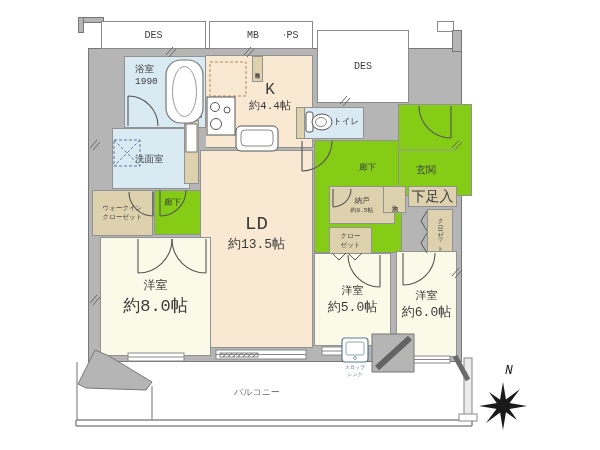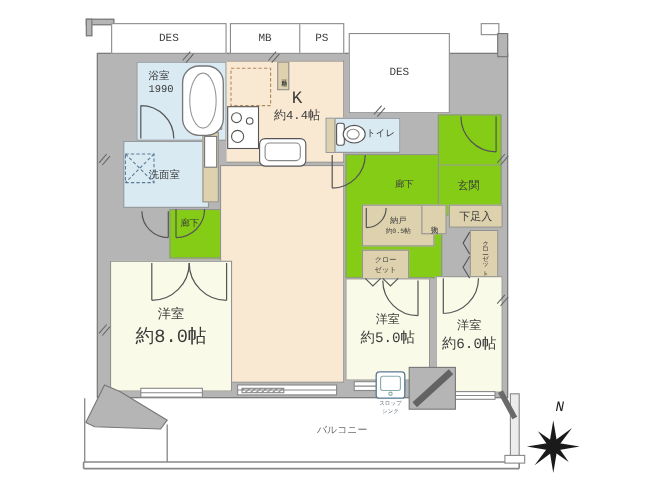--- a/index.html
+++ b/index.html
@@ -29,21 +29,21 @@
 
   <div class="slab"></div>
   <div class="wallpiece" style="left:78px;top:17px;width:26px;height:6px"></div>
   <div class="wallpiece" style="left:78px;top:17px;width:6px;height:16px"></div>
   <div class="box" style="left:437px;top:21px;width:17px;height:11px"></div>
   <div class="wallpiece" style="left:452px;top:30px;width:10px;height:22px"></div>
 
   <div class="box serif" style="left:101px;top:21px;width:105px;height:28px;font-size:10px">
     <span>DES</span>
   </div>
-  <div class="box" style="left:209px;top:21px;width:104px;height:28px;padding:0">
+  <div class="box" style="left:209px;top:21px;width:104px;height:28px;padding:12px">
     <div class="serif center" style="width:62px;height:100%;font-size:10px">
       <span>MB</span>
     </div>
     <div class="serif center" style="flex:1;height:100%;border-left:1px solid #8a8a8a;font-size:10px">
       <span>PS</span>
     </div>
   </div>
   <div class="box serif" style="left:317px;top:30px;width:92px;height:73px;font-size:10px">
     <span>DES</span>
   </div>
@@ -72,63 +72,71 @@
     <div class="lbl serif" style="left:22px;top:25px;font-size:9.5px">洗面室</div>
   </div>
   <div class="room cl center" style="left:170px;top:108px;width:32px;height:10px">
     <span style="font-size:5px">リネン庫</span>
   </div>
   <div class="room cl" style="left:184px;top:120px;width:15px;height:64px"></div>
 
   <div class="room wht" style="left:154px;top:190px;width:50px;height:45px">
     <div class="lbl serif" style="left:9px;top:7px;font-size:8.5px">廊下</div>
   </div>
+  <div class="room cl center" style="left:92px;top:190px;width:61px;height:46px">
+    <div style="font-size:6.5px;white-space:pre-line;text-align:center">ウォークイン
+クローゼット</div>
+  </div>
 
   <div class="room warm" style="left:200px;top:150px;width:113px;height:198px">
+    <div class="lbl center" style="left:0;top:62px;width:100%">
+      <div class="serif" style="font-size:19px">LD</div>
+      <div class="serif" style="font-size:13px">約13.5帖</div>
+    </div>
   </div>
 
   <div class="room wht" style="left:314px;top:140px;width:88px;height:113px">
     <div class="lbl serif" style="left:44px;top:22px;font-size:8.5px">廊下</div>
   </div>
   <div class="room cl center" style="left:329px;top:186px;width:66px;height:38px">
     <div class="serif" style="font-size:7.5px">納戸</div>
     <div class="serif" style="font-size:6px">約0.5帖</div>
   </div>
   <div class="room cl center" style="left:329px;top:227px;width:43px;height:27px">
     <div style="font-size:6.5px;white-space:pre-line;text-align:center">クロー
 ゼット</div>
   </div>
 
-  <div class="room wht" style="left:398px;top:104px;width:58px;height:92px">
+  <div class="room wht" style="left:398px;top:104px;width:74px;height:92px">
     <div class="lbl serif" style="left:17px;top:60px;font-size:10px">玄関</div>
   </div>
   <div class="room cl center" style="left:383px;top:186px;width:23px;height:27px">
     <span class="vert" style="font-size:6.5px">物入</span>
   </div>
   <div class="room cl center" style="left:408px;top:186px;width:49px;height:21px">
-    <span class="serif" style="font-size:10px">下足入</span>
+    <span class="serif" style="font-size:14px">下足入</span>
   </div>
   <div class="room cl center" style="left:427px;top:209px;width:26px;height:45px">
     <span class="vert" style="font-size:6px">クローゼット</span>
   </div>
 
   <div class="room bed center" style="left:100px;top:237px;width:111px;height:119px">
     <div class="serif" style="font-size:12px">洋室</div>
     <div class="serif" style="font-size:17px">約8.0帖</div>
   </div>
   <div class="room bed center" style="left:314px;top:253px;width:77px;height:93px">
     <div class="serif" style="font-size:11px">洋室</div>
     <div class="serif" style="font-size:13px">約5.0帖</div>
   </div>
   <div class="room bed center" style="left:396px;top:251px;width:61px;height:106px">
     <div class="serif" style="font-size:11px">洋室</div>
     <div class="serif" style="font-size:13px">約6.0帖</div>
   </div>
 
-  <div class="lbl" style="left:234px;top:387px;width:100px;text-align:right;font-size:9px;color:#6b6b6b">バルコニー</div>
+  <div class="lbl" style="left:234px;top:387px;width:100px;text-align:left;font-size:9px;color:#6b6b6b">バルコニー</div>
   <div class="lbl" style="left:333px;top:364px;width:44px;text-align:center;font-size:5px;color:#566a7a;line-height:1.3">スロップ
 シンク</div>
   <div class="lbl serif" style="left:505px;top:363px;font-size:13px;font-style:italic;color:#1a1a1a">N</div>
 
   <svg class="ov" width="600" height="450" viewBox="0 0 600 450">
     <defs>
       <pattern id="diag" width="5" height="5" patternUnits="userSpaceOnUse">
         <path d="M0 5 L5 0" stroke="#777" stroke-width="1.2"></path>
       </pattern>
     </defs>

